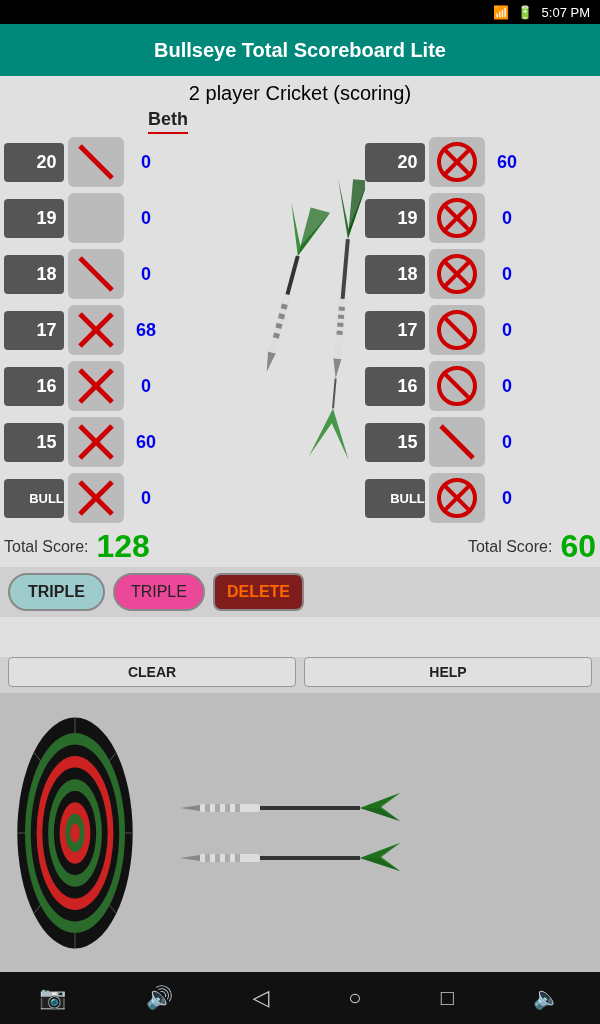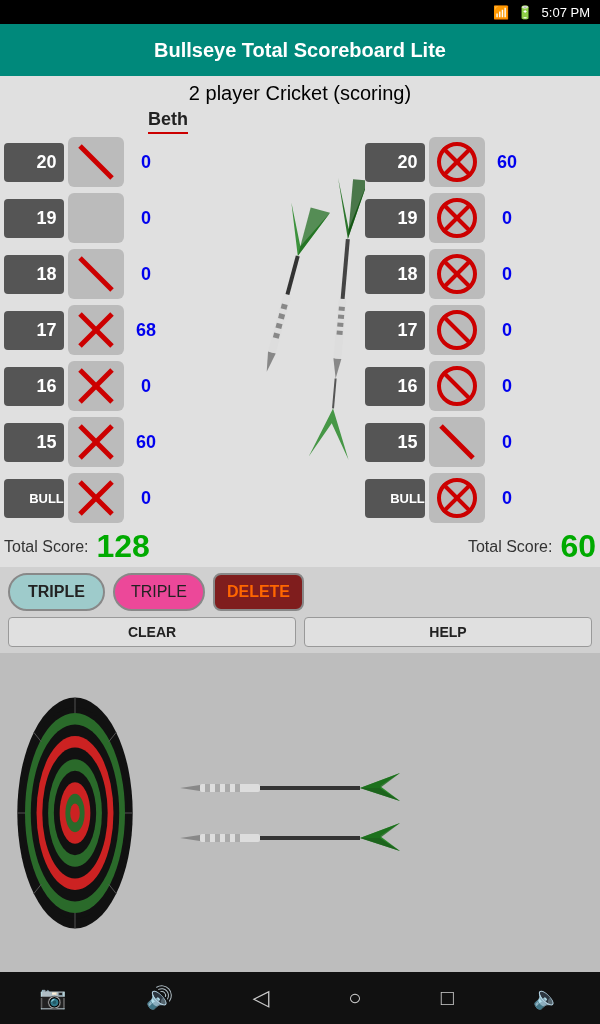--- a/index.html
+++ b/index.html
@@ -150,20 +150,21 @@
     }
 
     
     #text-buttons-row {
       display: flex;
       flex-direction: row;
       align-items: center;
       padding: 0 8px 6px;
       gap: 8px;
       background: #d0d0d0;
+      margin-top: 40px;
     }
 
     .btn-text {
       background: #e0e0e0;
       border: 1px solid #999;
       border-radius: 4px;
       padding: 6px 0;
       font-size: 14px;
       font-weight: bold;
       cursor: pointer;

